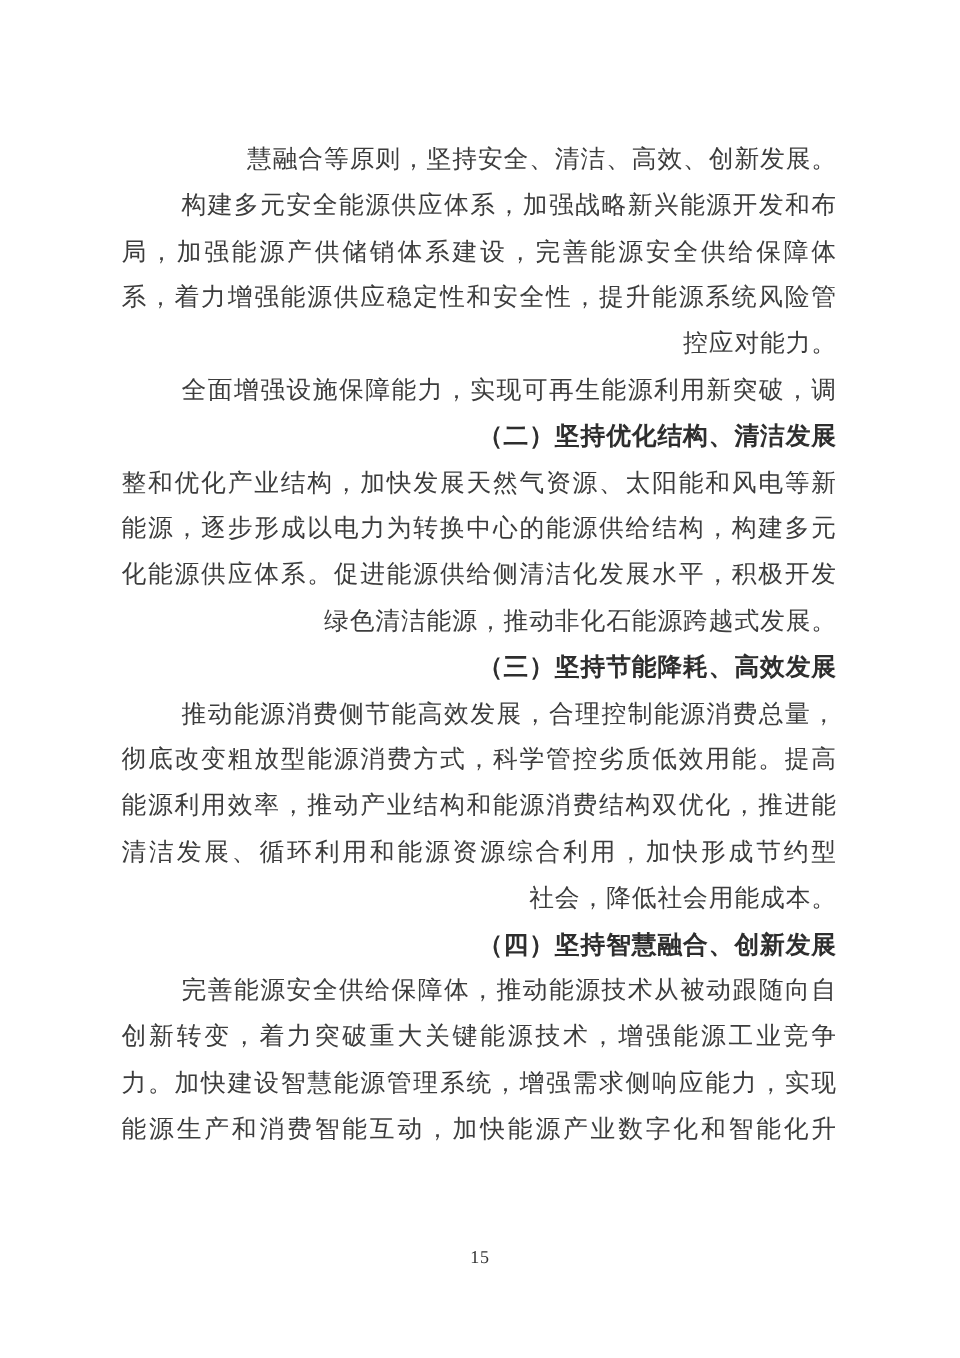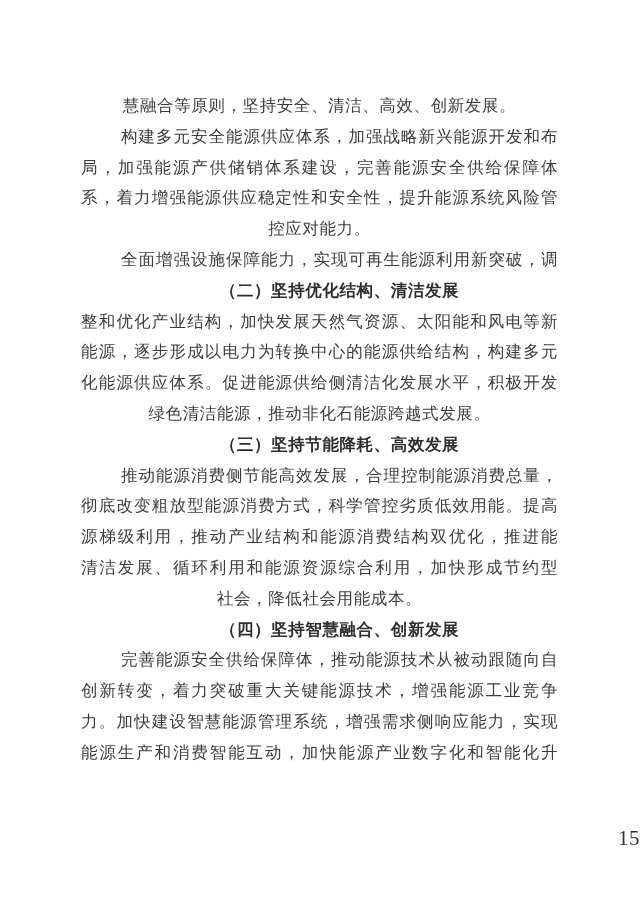--- a/index.html
+++ b/index.html
@@ -20,21 +20,21 @@
     position: absolute;
     left: 81px;
     top: 91px;
     width: 477px;
   }
   .line {
     height: 30.8px;
     line-height: 30.8px;
     font-size: 16.5px;
     letter-spacing: 0.6px;
-    text-align: center;
+    text-align: right;
     white-space: normal;
     overflow: hidden;
   }
   .line.indent {
     padding-left: 40px;
   }
   .line.full {
     text-align: justify;
     text-align-last: justify;
   }
@@ -42,22 +42,22 @@
     font-weight: bold;
     color: #2e2e2e;
   }
   .page-number {
     position: absolute;
     left: 0;
     right: 0;
     top: 826px;
     height: 24px;
     line-height: 24px;
-    text-align: right;
-    font-size: 21px;
+    text-align: center;
+    font-size: 12px;
     letter-spacing: 0.5px;
     color: #333333;
   }
 </style>
 </head>
 <body>
 
 <div class="page">
   <div class="text-block" id="lines-container">
       <div class="line">慧融合等原则，坚持安全、清洁、高效、创新发展。</div>
@@ -67,21 +67,21 @@
       <div class="line">控应对能力。</div>
       <div class="line indent full">全面增强设施保障能力，实现可再生能源利用新突破，调</div>
       <div class="line heading indent">（二）坚持优化结构、清洁发展</div>
       <div class="line full">整和优化产业结构，加快发展天然气资源、太阳能和风电等新</div>
       <div class="line full">能源，逐步形成以电力为转换中心的能源供给结构，构建多元</div>
       <div class="line full">化能源供应体系。促进能源供给侧清洁化发展水平，积极开发</div>
       <div class="line">绿色清洁能源，推动非化石能源跨越式发展。</div>
       <div class="line heading indent">（三）坚持节能降耗、高效发展</div>
       <div class="line indent full">推动能源消费侧节能高效发展，合理控制能源消费总量，</div>
       <div class="line full">彻底改变粗放型能源消费方式，科学管控劣质低效用能。提高</div>
-      <div class="line full">源梯级利用，推动产业结构和能源消费结构双优化，推进能</div>
+      <div class="line full">能源利用效率，推动产业结构和能源消费结构双优化，推进能</div>
       <div class="line full">清洁发展、循环利用和能源资源综合利用，加快形成节约型</div>
       <div class="line">社会，降低社会用能成本。</div>
       <div class="line heading indent">（四）坚持智慧融合、创新发展</div>
       <div class="line indent full">完善能源安全供给保障体，推动能源技术从被动跟随向自主</div>
       <div class="line full">创新转变，着力突破重大关键能源技术，增强能源工业竞争</div>
       <div class="line full">力。加快建设智慧能源管理系统，增强需求侧响应能力，实现</div>
       <div class="line full">能源生产和消费智能互动，加快能源产业数字化和智能化升</div>
     </div>
   <div class="page-number">15</div>
 </div>

